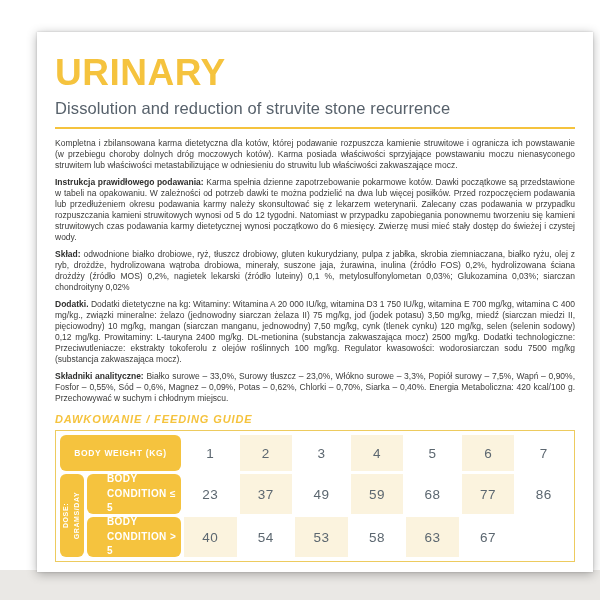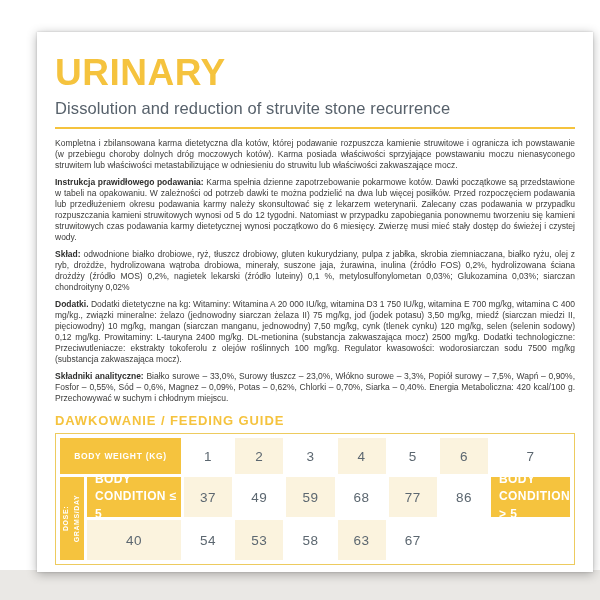--- a/index.html
+++ b/index.html
@@ -39,54 +39,55 @@
   }
   .rule{height:2px;background:var(--yellow);margin-top:9px;margin-bottom:9px;}
   .para{
     margin:0 0 6px 0;
     font-size:8.5px;line-height:11px;color:var(--body-text);
     text-align:justify;
   }
   .para b{color:#2F2F2E;}
   .section-label{
     margin:9px 0 5px 0;
-    font-size:13px;font-weight:bold;letter-spacing:0.9px;
+    font-size:11px;font-weight:bold;letter-spacing:0.9px;
     color:var(--yellow);
+    font-style:italic;
   }
   .fg-table{
     border:1px solid var(--yellow-border);
     padding:4px;
   }
   .fg-grid{
     display:grid;
     grid-template-columns:24px 94px repeat(7,1fr);
     grid-template-rows:36px 40px 40px;
     gap:3px;
   }
   .cell-yellow{
     background:var(--yellow);color:#ffffff;
-    display:flex;align-items:center;
+    display:flex;align-items:center;border-radius:6px;
   }
   .bw-cell{
     grid-column:1 / 3;grid-row:1;
     justify-content:center;
     font-weight:bold;font-size:8.5px;letter-spacing:0.7px;
   }
   .dose-cell{
     grid-column:1;grid-row:2 / 4;
     justify-content:center;
   }
   .dose-inner{
     transform:rotate(-90deg);
     font-weight:bold;font-size:7px;letter-spacing:0.6px;
     line-height:1.5;text-align:center;white-space:nowrap;
   }
   .cond-cell{
-    padding-left:8px;
-    font-weight:bold;font-size:12px;letter-spacing:0.4px;line-height:1.45;
+    padding-left:20px;
+    font-weight:bold;font-size:10px;letter-spacing:0.4px;line-height:1.45;
   }
   .num-cell{
     display:flex;align-items:center;justify-content:center;
     font-size:13.5px;color:var(--num-text);letter-spacing:0.5px;
   }
   .cream{background:var(--cream);}
 </style>
 </head>
 <body>
 
@@ -128,20 +129,21 @@
           <div>GRAMS/DAY</div>
         </div>
       </div>
 
       <div class="cell-yellow cond-cell">
         <div>
           <div>BODY</div>
           <div>CONDITION ≤ 5</div>
         </div>
       </div>
+      <div class="num-cell">23</div>
       <div class="num-cell cream">37</div>
       <div class="num-cell">49</div>
       <div class="num-cell cream">59</div>
       <div class="num-cell">68</div>
       <div class="num-cell cream">77</div>
       <div class="num-cell">86</div>
 
       <div class="cell-yellow cond-cell">
         <div>
           <div>BODY</div>

